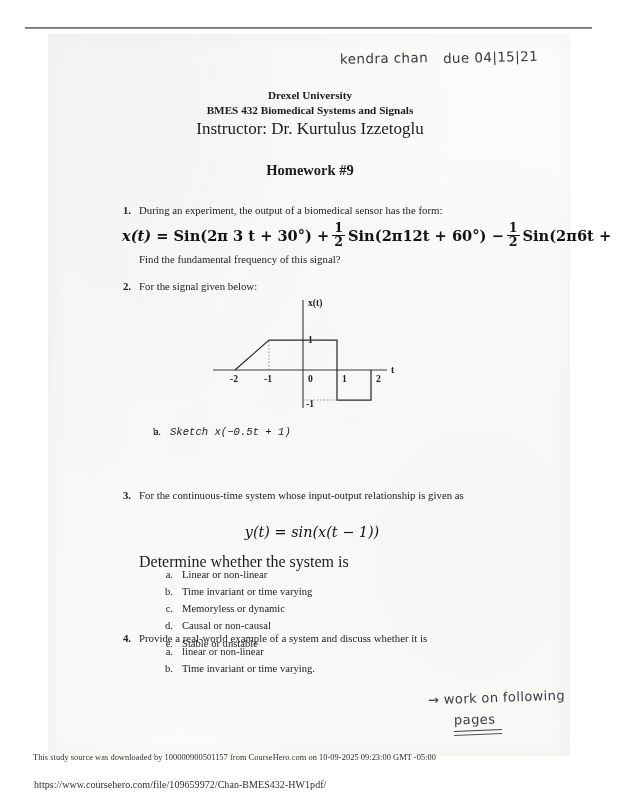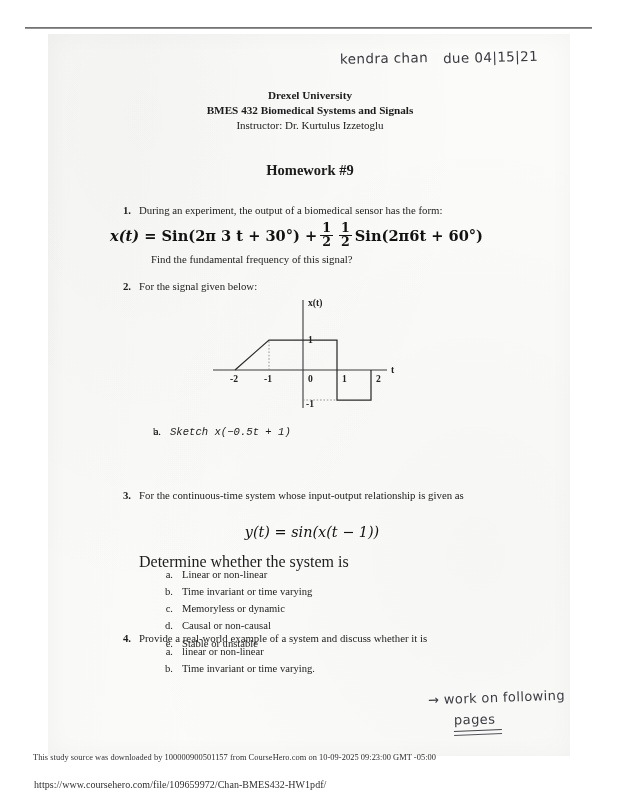--- a/index.html
+++ b/index.html
@@ -98,21 +98,21 @@
     top: 88px;
     width: 320px;
     text-align: center;
     line-height: 1.32;
   }
   #doc-header .bold-line {
     font-weight: bold;
     font-size: 11.2px;
   }
   #doc-header .plain-line {
-    font-size: 11px;
+    font-size: 17px;
   }
   #hw-title {
     position: absolute;
     left: 150px;
     top: 162px;
     width: 320px;
     text-align: center;
     font-weight: bold;
     font-size: 14.5px;
   }
@@ -149,21 +149,21 @@
   }
   #eq1 {
     left: 110px;
     top: 222px;
     font-size: 14.6px;
     font-weight: bold;
     display: flex;
     align-items: center;
     white-space: nowrap;
   }
-  #eq1 .var { font-style: italic; }
+  #eq1 .var { font-style: italic; margin-left: 12px; }
   .frac {
     display: inline-flex;
     flex-direction: column;
     align-items: center;
     justify-content: center;
     vertical-align: middle;
     margin: 0 3px;
     font-size: 12.6px;
     line-height: 1.02;
   }
@@ -267,29 +267,30 @@
 </div>
 
 <div class="equation" id="eq1">
   <span class="var">x(t) =</span>
   <span style="width:5px"></span>
   <span>Sin(2π 3 t + 30°) +</span>
   <span class="frac">
     <span class="num">1</span>
     <span class="den">2</span>
   </span>
+  <span>Sin(2π12t  +  60°) −</span>
   <span class="frac">
     <span class="num">1</span>
     <span class="den">2</span>
   </span>
   <span>Sin(2π6t  +  60°)</span>
 </div>
 
 <div class="question" style="left:139px; top:252px; width:400px;">
-  <span style="margin-left:12px">Find the fundamental frequency of this signal?</span>
+  <span style="margin-left:0">Find the fundamental frequency of this signal?</span>
 </div>
 
 <div class="question" id="q2">
   <span class="q-num">2.</span>
   <span class="q-text">For the signal given below:</span>
 </div>
 
 <div id="signal-plot">
   <svg width="200" height="122" viewBox="0 0 200 122">
 

